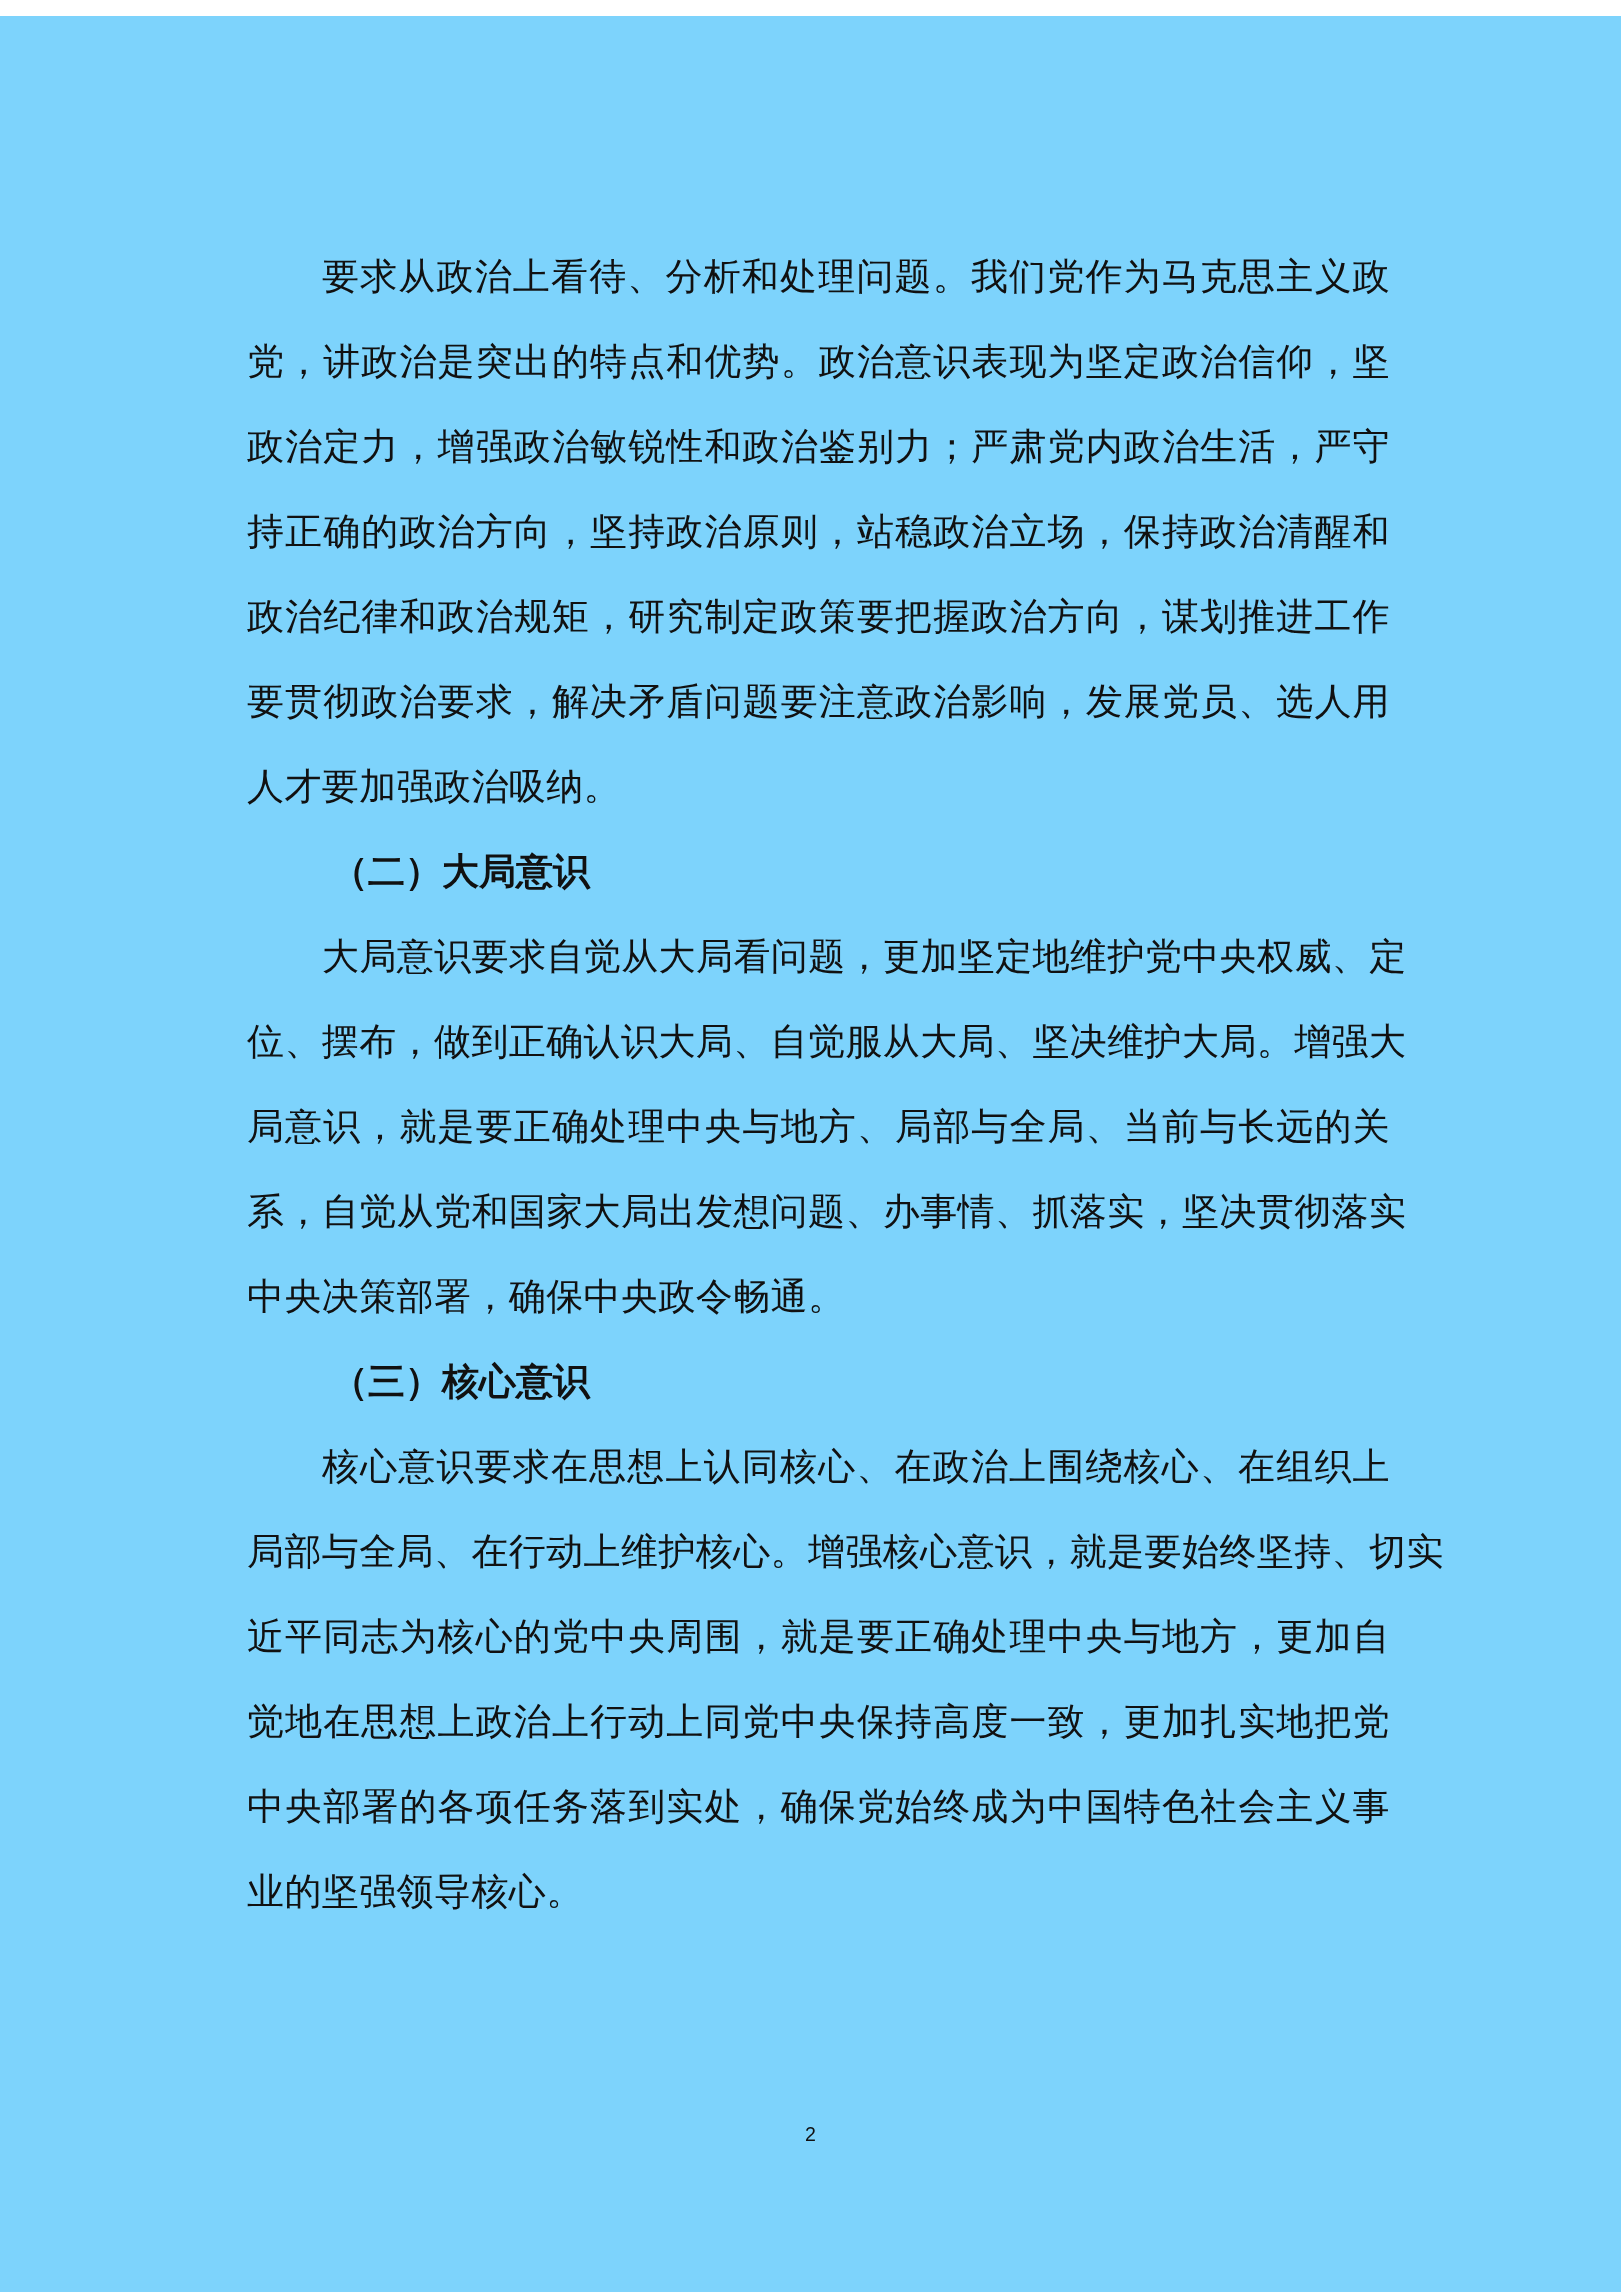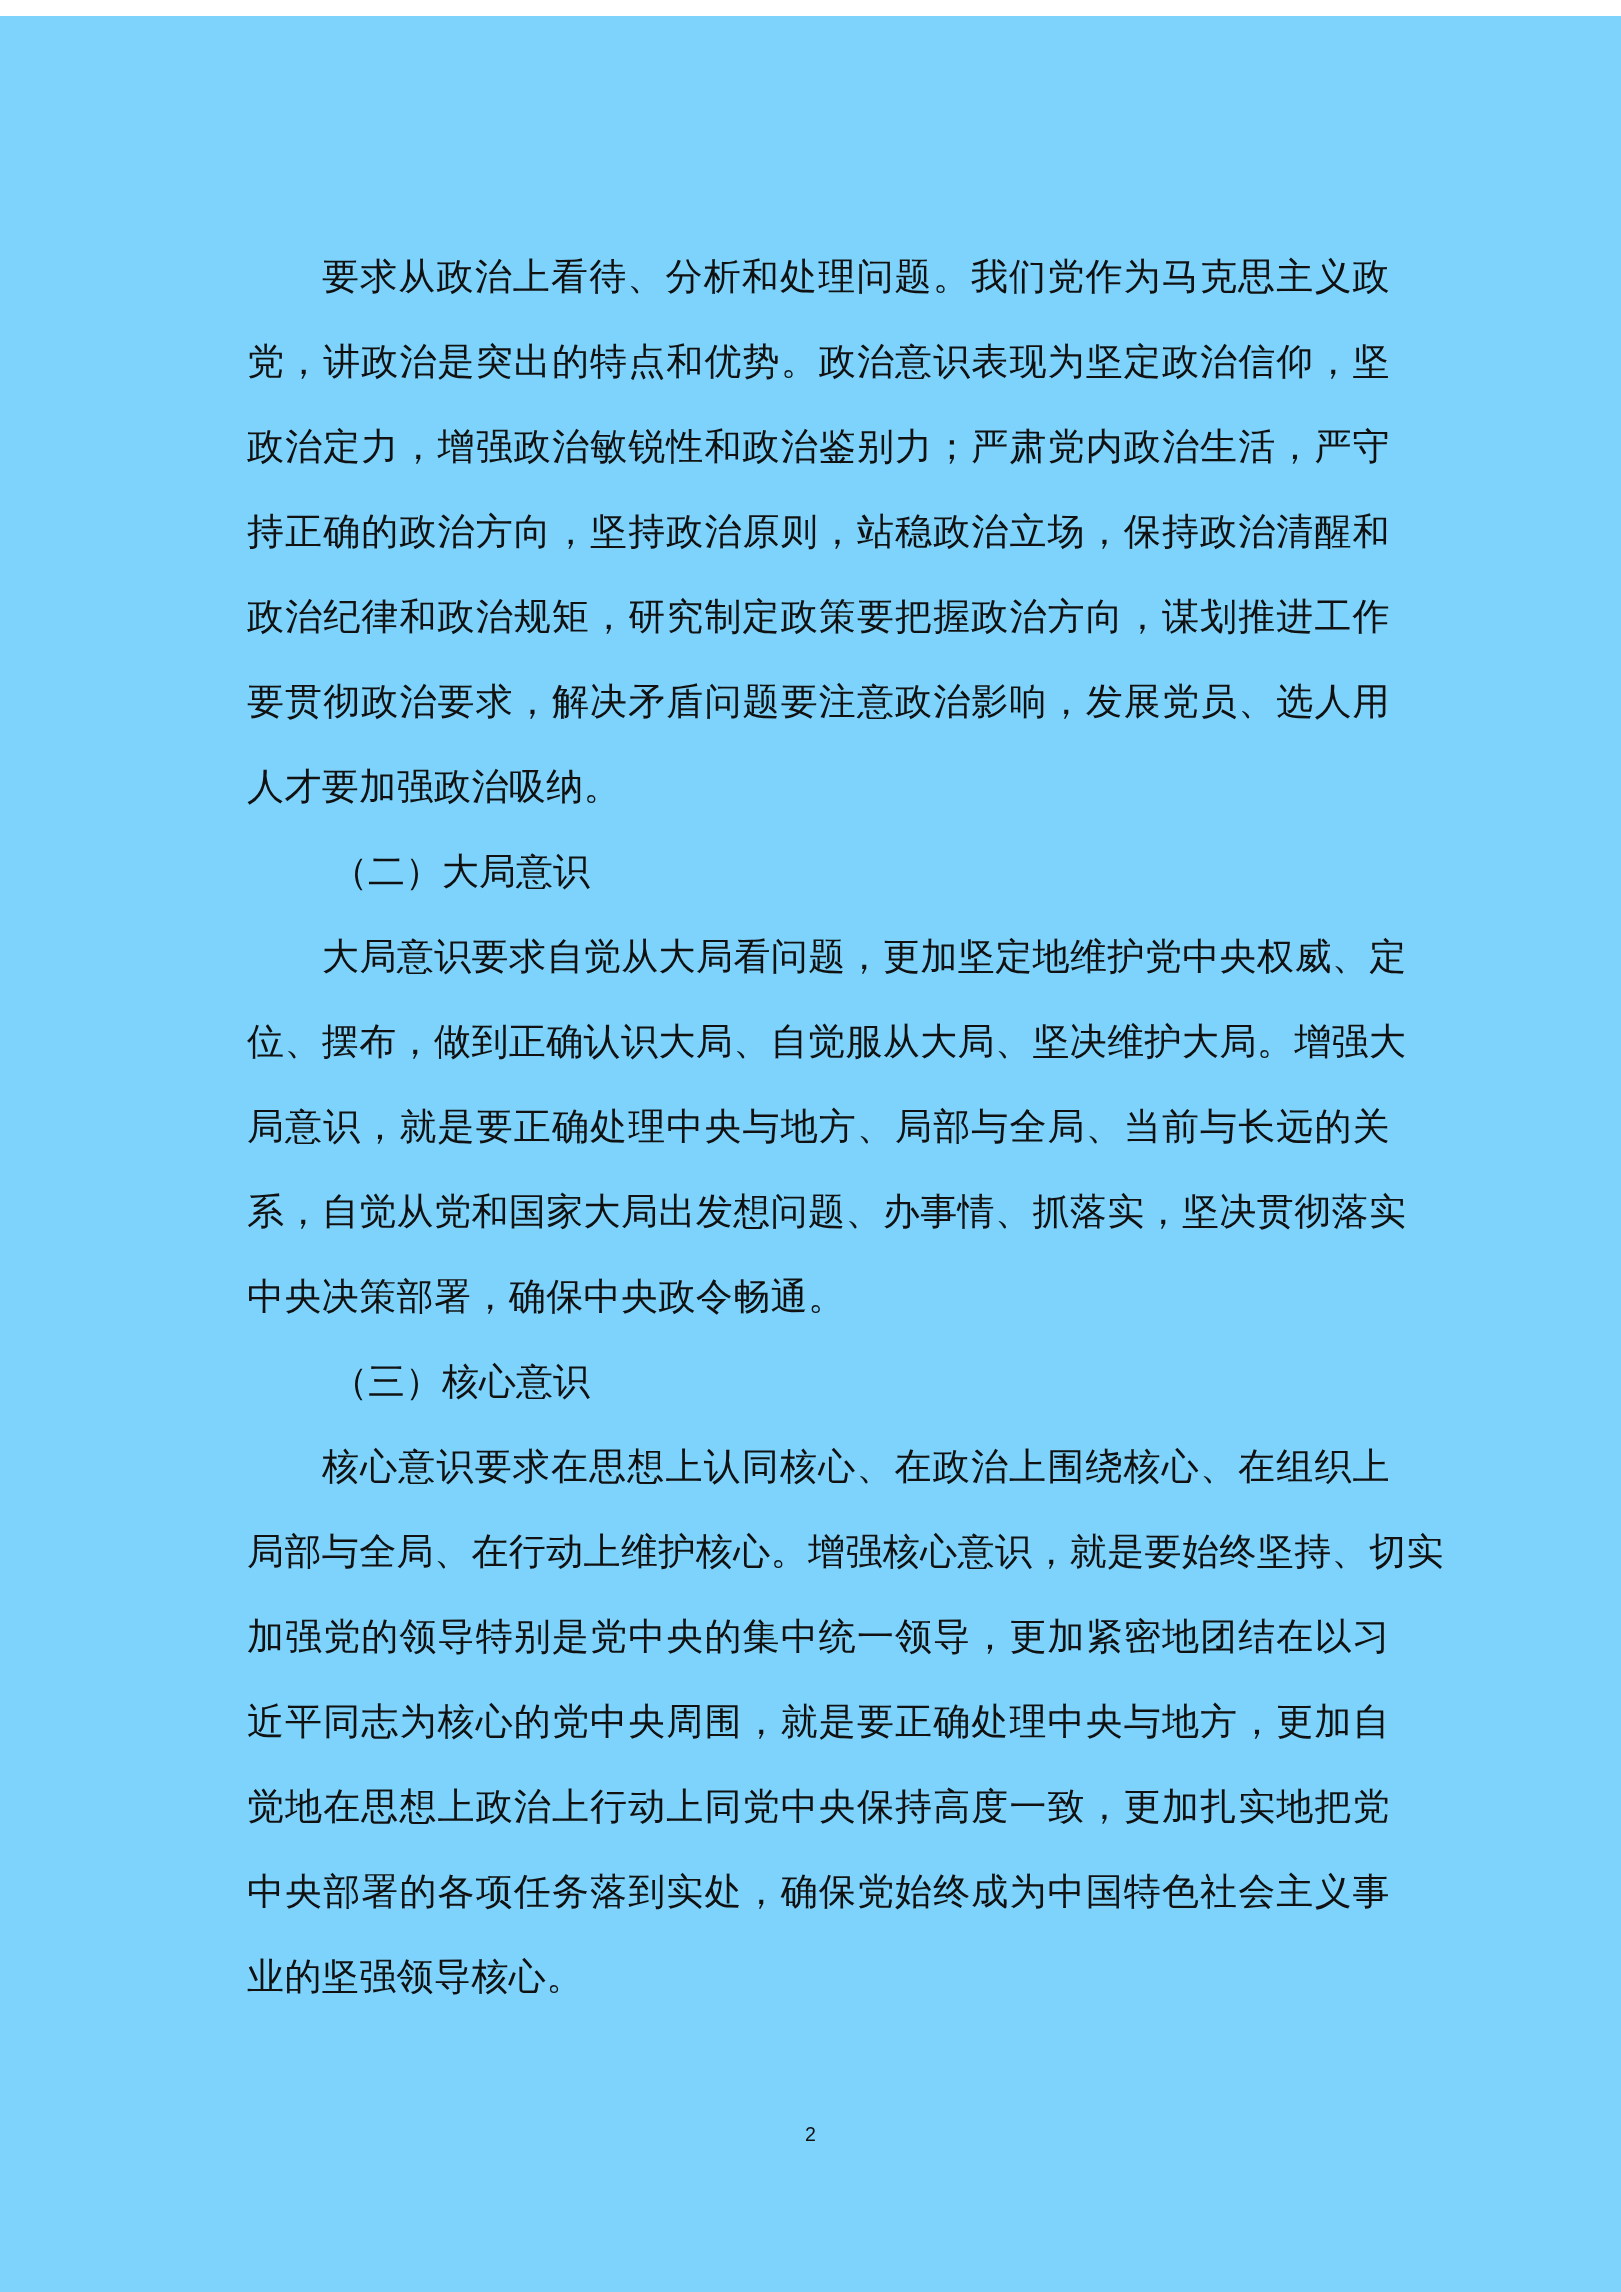--- a/index.html
+++ b/index.html
@@ -40,21 +40,21 @@
       text-align: justify;
       text-align-last: justify;
     }
     .line.indent {
       padding-left: 75px;
     }
     .heading {
       height: 85px;
       line-height: 85px;
       font-size: 37px;
-      font-weight: normal;
+      font-weight: bold;
       padding-left: 84px;
       white-space: nowrap;
     }
     .page-number {
       position: absolute;
       left: 0;
       width: 1621px;
       top: 2107px;
       text-align: center;
       font-size: 19.6px;
@@ -86,21 +86,20 @@
       <div class="line justify">局意识，就是要正确处理中央与地方、局部与全局、当前与长远的关</div>
       <div class="line justify">系，自觉从党和国家大局出发想问题、办事情、抓落实，坚决贯彻落实</div>
       <div class="line">中央决策部署，确保中央政令畅通。</div>
     </div>
 
     <div class="heading">（三）核心意识</div>
 
     <div>
       <div class="line justify indent">核心意识要求在思想上认同核心、在政治上围绕核心、在组织上</div>
       <div class="line justify">局部与全局、在行动上维护核心。增强核心意识，就是要始终坚持、切实</div>
-      <div class="line justify">加强党的领导特别是党中央的集中统一领导，更加紧密地团结在以习</div>
       <div class="line justify">近平同志为核心的党中央周围，就是要正确处理中央与地方，更加自</div>
       <div class="line justify">觉地在思想上政治上行动上同党中央保持高度一致，更加扎实地把党</div>
       <div class="line justify">中央部署的各项任务落到实处，确保党始终成为中国特色社会主义事</div>
       <div class="line">业的坚强领导核心。</div>
     </div>
 
   </div>
 
   <div class="page-number">2</div>
 </div>

